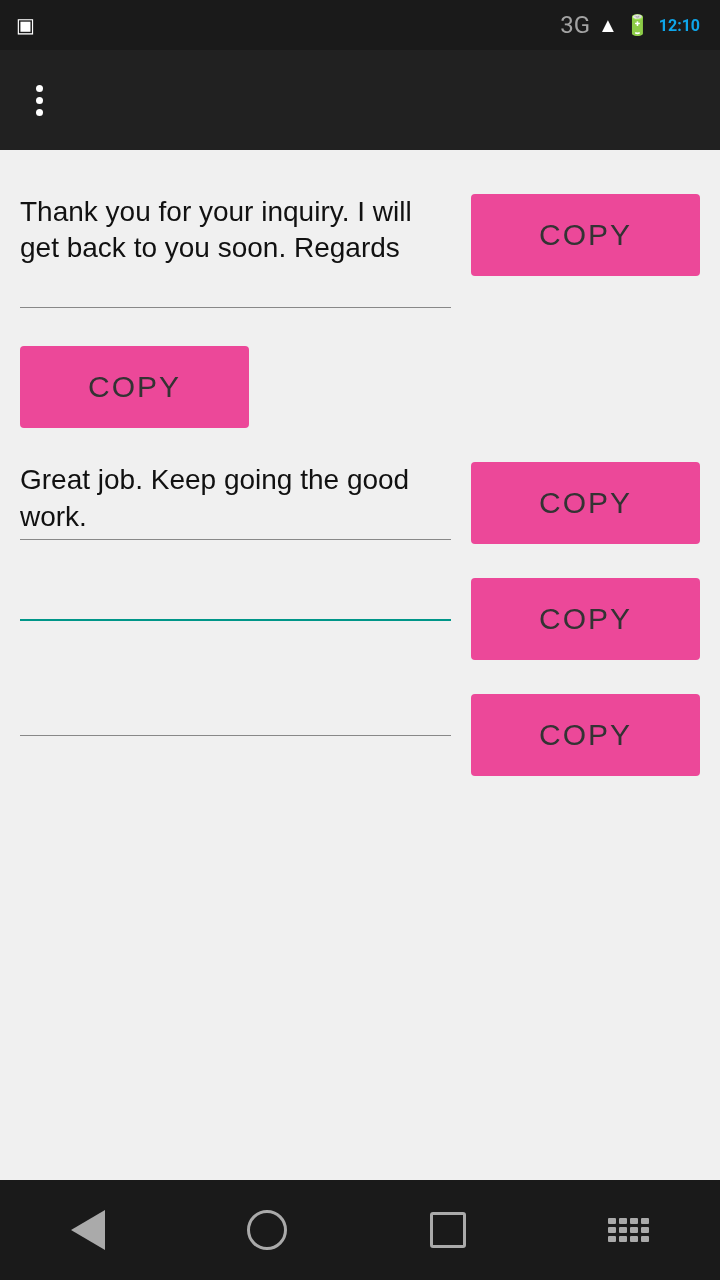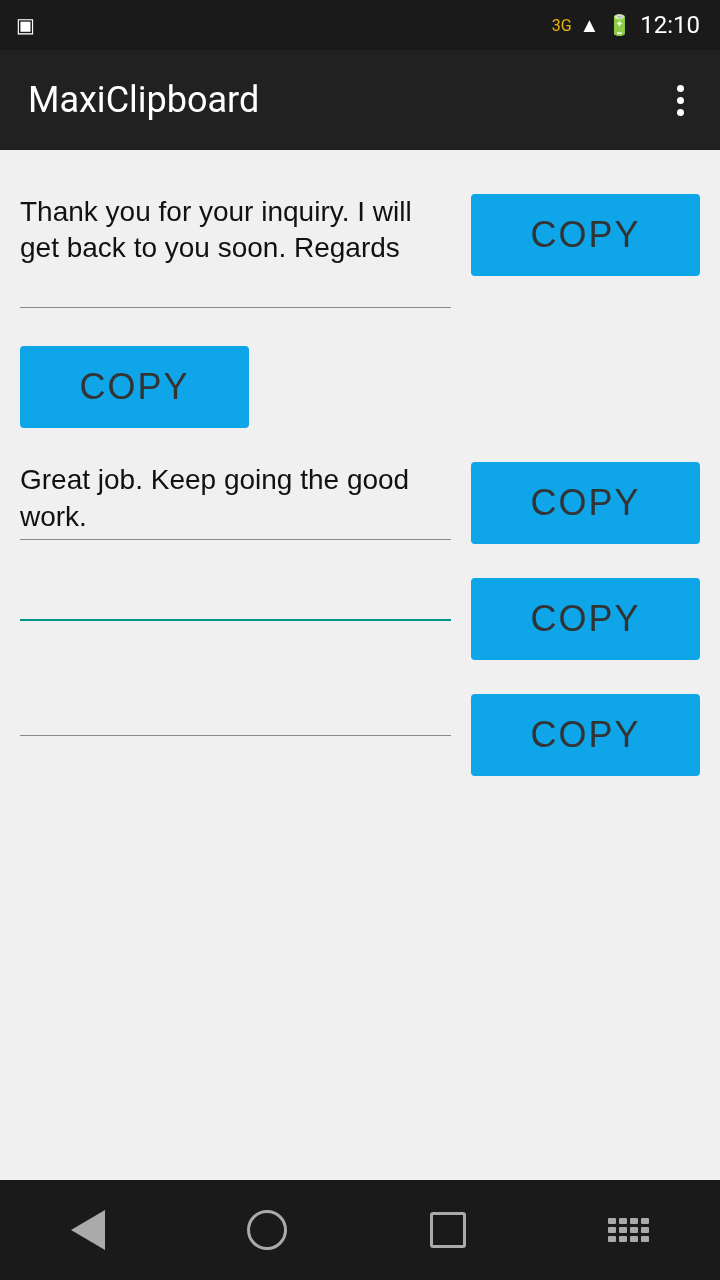--- a/index.html
+++ b/index.html
@@ -33,28 +33,28 @@
       align-items: center;
     }
 
     .status-bar .right-area {
       display: flex;
       align-items: center;
       gap: 8px;
     }
 
     .status-text {
-      color: #ffffff;
+      color: #0ea5e9;
+      font-size: 16px;
+      font-weight: bold;
+    }
+
+    .signal-icon {
+      color: #a3a3a3;
       font-size: 24px;
-      font-weight: normal;
-    }
-
-    .signal-icon {
-      color: #eab308;
-      font-size: 16px;
     }
 
     .battery-icon {
       color: white;
       font-size: 20px;
     }
 
     
     .app-bar {
       background: #212121;
@@ -130,24 +130,24 @@
     }
 
     .clipboard-input.active-cursor {
       border-bottom: 2px solid #009688;
       caret-color: #009688;
     }
 
     .copy-button {
       width: 229px;
       height: 82px;
-      background: #0ea5e9;
+      background: #ec4899;
       border: none;
       border-radius: 4px;
-      font-size: 36px;
+      font-size: 30px;
       font-weight: 500;
       color: #333;
       letter-spacing: 2px;
       cursor: pointer;
       flex-shrink: 0;
       margin-top: 4px;
     }
 
     
     .nav-bar {
@@ -217,21 +217,20 @@
   </div>
   <div class="right-area">
     <span class="signal-icon">3G</span>
     <span style="color:white;font-size:20px;">▲</span>
     <span class="battery-icon">🔋</span>
     <span class="status-text">12:10</span>
   </div>
 </div>
 
 <div class="app-bar">
-  <span class="app-title">MaxiClipboard</span>
   <div class="more-vert">
     <span></span>
     <span></span>
     <span></span>
   </div>
 </div>
 
 <div class="main-content">
 
   <div class="clipboard-item">

